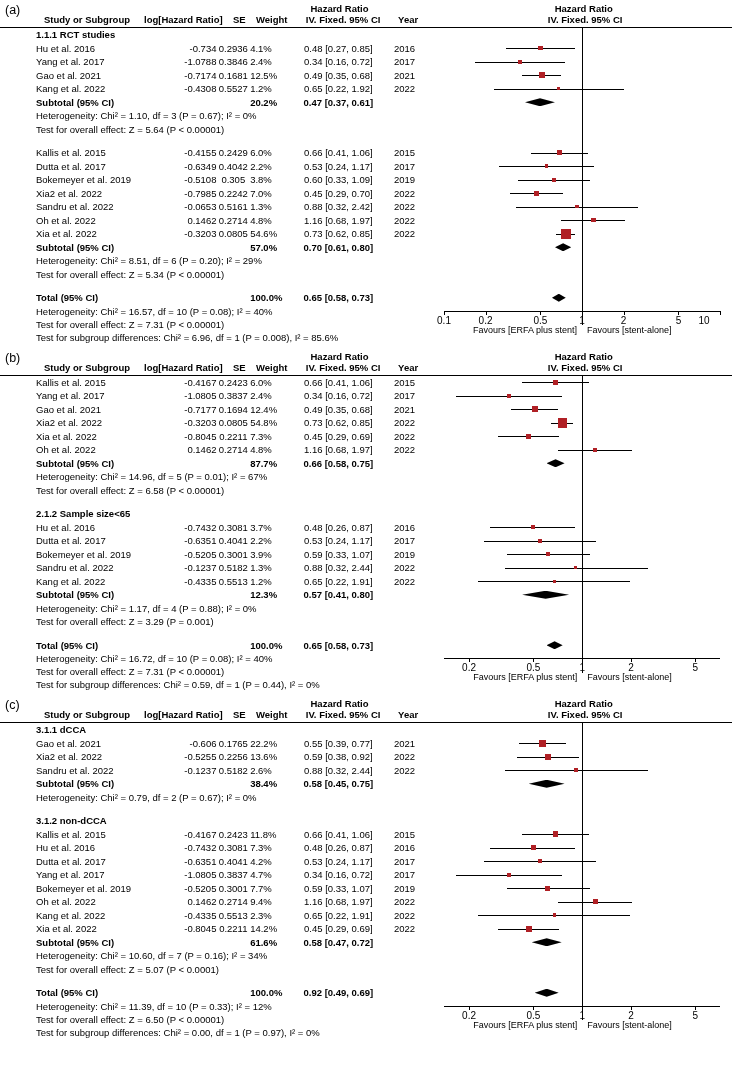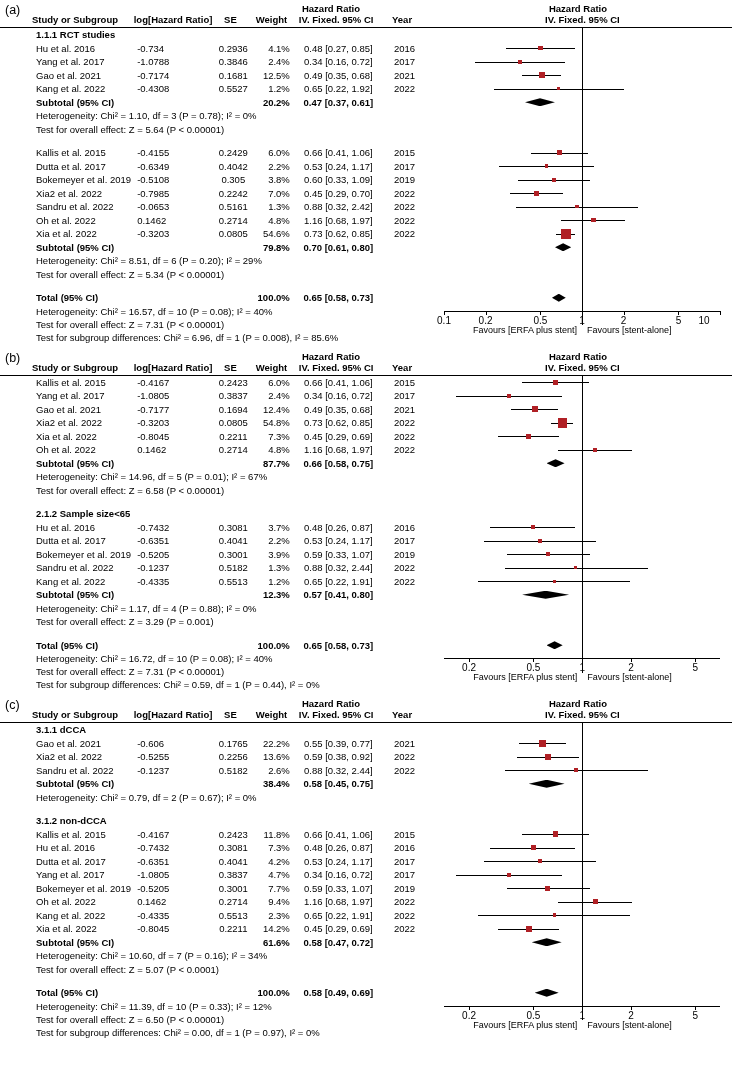--- a/index.html
+++ b/index.html
@@ -1,30 +1,30 @@
 <!DOCTYPE html>
 <html><head>
 <meta charset="utf-8">
 <title>Forest Plot Figure</title>
 <style>
   html,body{margin:0;padding:0;background:#fff;}
   #figure{width:732px;background:#fff;font-family:"Liberation Sans",sans-serif;color:#000;padding-top:3px;}
   .panel{position:relative;}
   .panel+.panel{margin-top:7px;}
   .panel-label{position:absolute;left:5px;top:0;font-size:12.5px;}
-  .hline{display:flex;font-weight:bold;font-size:9.5px;height:11px;line-height:11px;padding-left:32px;white-space:nowrap;}
+  .hline{display:flex;font-weight:bold;font-size:9.5px;height:11px;line-height:11px;padding-left:44px;white-space:nowrap;}
   .rule{height:1px;background:#000;margin-top:2px;}
   .pbody{position:relative;}
   .row{display:flex;height:13.5px;line-height:13.5px;font-size:9.5px;padding-left:36px;white-space:nowrap;}
   .row.blank{height:10px;}
   .b{font-weight:bold;}
   .c1{width:96px;}
-  .c2{width:80px;margin-left:6px;}
+  .c2{width:80px;text-align:right;margin-left:6px;}
   .c3{width:34px;text-align:center;}
-  .c4{width:40px;text-align:right;}
+  .c4{width:40px;text-align:left;}
   .c5{width:98px;text-align:center;}
   .c6{width:34px;padding-left:7px;box-sizing:border-box;}
   .c7{width:14px;}
   .cp{width:300px;position:relative;}
   .sp250{width:250px;}
   .tc{text-align:center;}
   .ciline{position:absolute;height:1px;background:#000;}
   .sq{position:absolute;}
   .diamond{position:absolute;background:#000;clip-path:polygon(0 50%,50% 0,100% 50%,50% 100%);}
   .vline{position:absolute;width:1px;background:#000;top:0;}
@@ -122,21 +122,21 @@
           <div class="c3"></div>
           <div class="c4">20.2%</div>
           <div class="c5">0.47 [0.37, 0.61]</div>
           <div class="c6"></div>
           <div class="c7"></div>
           <div class="cp">
             <div class="diamond" style="left: 90.4118px; width: 29.9637px; top: 2.75px; height: 8px; background: rgb(0, 0, 0);"></div>
           </div>
         </div>
         <div class="row">
-          <div>Heterogeneity: Chi² = 1.10, df = 3 (P = 0.78); I² = 0%</div>
+          <div>Heterogeneity: Chi² = 1.10, df = 3 (P = 0.67); I² = 0%</div>
         </div>
         <div class="row">
           <div>Test for overall effect: Z = 5.64 (P &lt; 0.00001)</div>
         </div>
         <div class="row blank"></div>
         <div class="row">
           <div class="c1">Kallis et al. 2015</div>
           <div class="c2">-0.4155</div>
           <div class="c3">0.2429</div>
           <div class="c4">6.0%</div>
@@ -223,21 +223,21 @@
           <div class="c7"></div>
           <div class="cp">
             <div class="ciline" style="left: 121.35px; width: 18.9098px; top: 6.75px;"></div>
             <div class="sq" style="width: 9.58918px; height: 9.58918px; left: 126.344px; top: 1.95541px; background: rgb(176, 32, 37);"></div>
           </div>
         </div>
         <div class="row b">
           <div class="c1">Subtotal (95% CI)</div>
           <div class="c2"></div>
           <div class="c3"></div>
-          <div class="c4">79.8%</div>
+          <div class="c4">57.0%</div>
           <div class="c5">0.70 [0.61, 0.80]</div>
           <div class="c6"></div>
           <div class="c7"></div>
           <div class="cp">
             <div class="diamond" style="left: 120.376px; width: 16.2509px; top: 2.75px; height: 8px; background: rgb(0, 0, 0);"></div>
           </div>
         </div>
         <div class="row">
           <div>Heterogeneity: Chi² = 8.51, df = 6 (P = 0.20); I² = 29%</div>
         </div>
@@ -731,21 +731,21 @@
         </div>
         <div class="row">
           <div>Test for overall effect: Z = 5.07 (P &lt; 0.0001)</div>
         </div>
         <div class="row blank"></div>
         <div class="row b">
           <div class="c1">Total (95% CI)</div>
           <div class="c2"></div>
           <div class="c3"></div>
           <div class="c4">100.0%</div>
-          <div class="c5">0.58 [0.49, 0.69]</div>
+          <div class="c5">0.92 [0.49, 0.69]</div>
           <div class="c6"></div>
           <div class="c7"></div>
           <div class="cp">
             <div class="diamond" style="left: 100.065px; width: 24.0616px; top: 2.75px; height: 8px; background: rgb(0, 0, 0);"></div>
           </div>
         </div>
         <div class="frow">
           <div class="fnotes" style="width: 432px;">
             <div>Heterogeneity: Chi² = 11.39, df = 10 (P = 0.33); I² = 12%</div>
             <div>Test for overall effect: Z = 6.50 (P &lt; 0.00001)</div>

